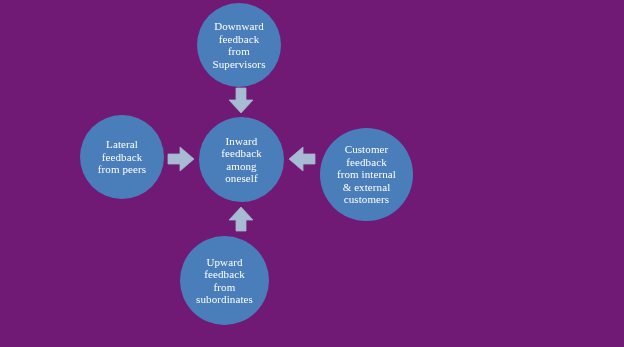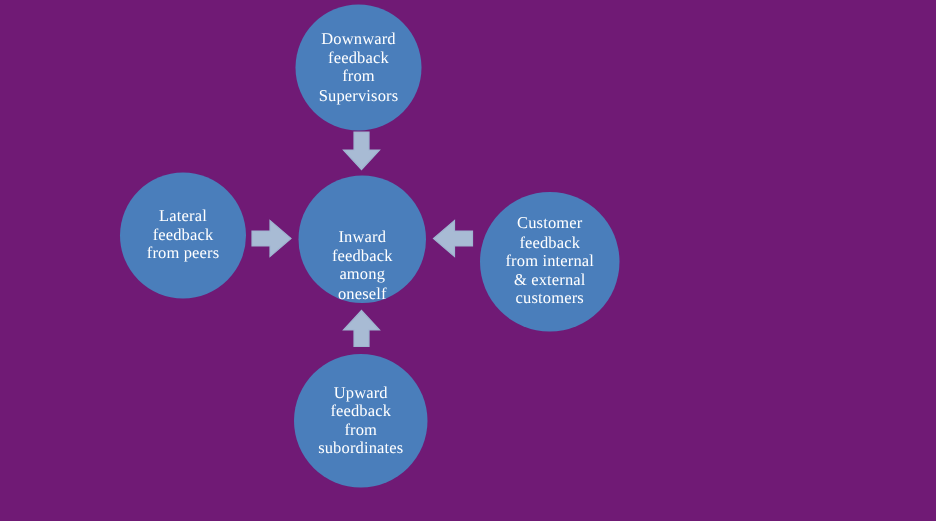--- a/index.html
+++ b/index.html
@@ -39,23 +39,23 @@
   .arrow {
     position: absolute;
   }
   .arrow svg {
     display: block;
     overflow: visible;
   }
   
   #circle-top    { left: 197px; top: 3px;   width: 84px;  height: 84px; }
   #circle-left   { left: 80px;  top: 115px; width: 84px;  height: 84px; }
-  #circle-center { left: 199px; top: 117px; width: 85px;  height: 85px; align-items: flex-end; }
+  #circle-center { left: 199px; top: 117px; width: 85px;  height: 85px; }
   #circle-right  { left: 320px; top: 128px; width: 93px;  height: 93px; }
-  #circle-bottom { left: 196px; top: 236px; width: 89px;  height: 89px; }
+  #circle-bottom { left: 180px; top: 236px; width: 89px;  height: 89px; }
 
   #arrow-down  { left: 226px; top: 88px;  width: 30px; height: 26px; }
   #arrow-right { left: 168px; top: 146px; width: 27px; height: 26px; }
   #arrow-left  { left: 288px; top: 146px; width: 27px; height: 26px; }
   #arrow-up    { left: 226px; top: 206px; width: 30px; height: 26px; }
 </style>
 </head>
 <body>
 
 <div id="diagram-canvas">

